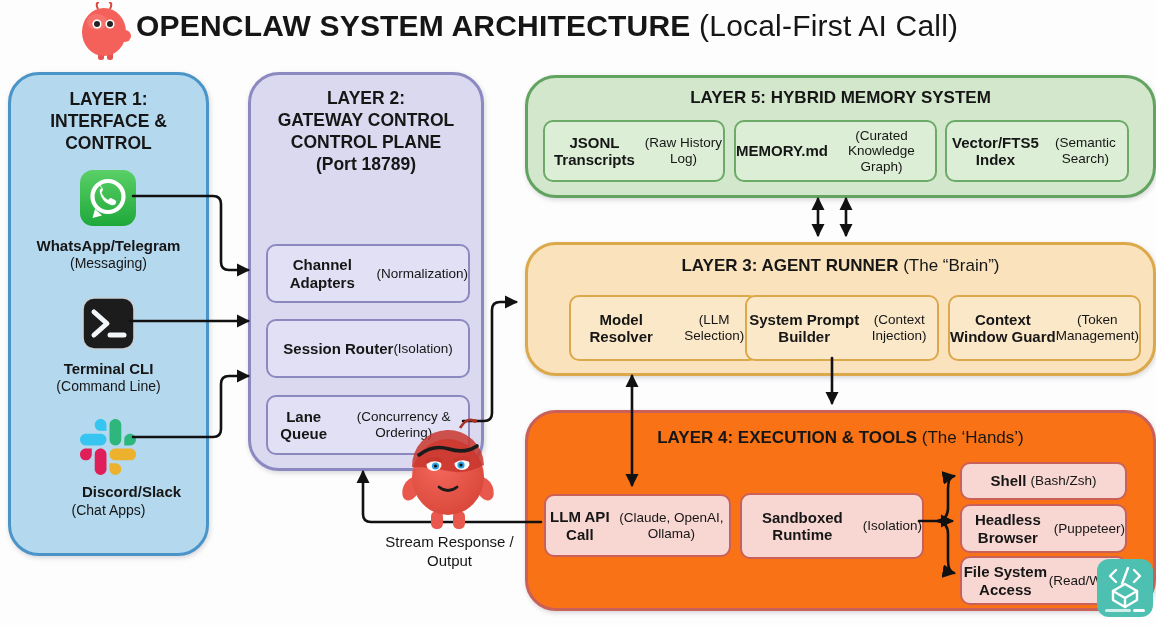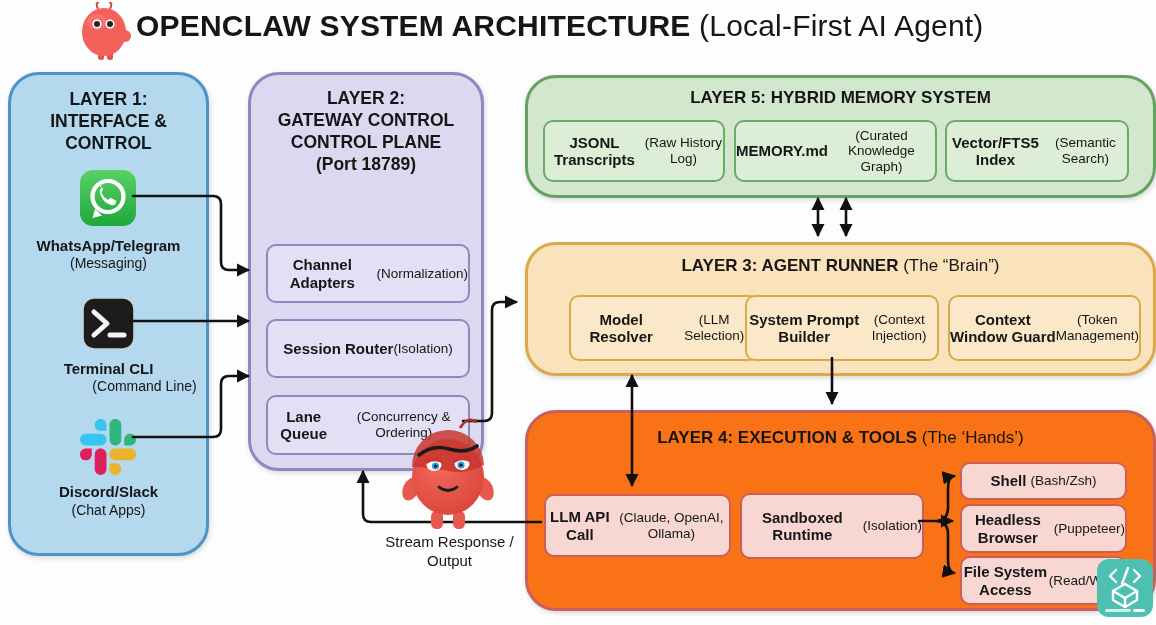--- a/index.html
+++ b/index.html
@@ -55,21 +55,21 @@
     <rect x="29" y="49" width="6" height="9" rx="2.5" fill="#e2554f"></rect>
     <ellipse cx="26" cy="30" rx="22" ry="24" fill="#f4605a"></ellipse>
     <ellipse cx="19" cy="20" rx="10" ry="8" fill="#f8837d" opacity=".55"></ellipse>
     <circle cx="47" cy="34" r="6" fill="#f4605a"></circle>
     <circle cx="19" cy="22" r="4.6" fill="#fff"></circle>
     <circle cx="19" cy="22" r="3" fill="#232323"></circle>
     <circle cx="32" cy="22" r="4.6" fill="#fff"></circle>
     <circle cx="32" cy="22" r="3" fill="#232323"></circle>
   </svg>
   <div class="app-title">
-    <span class="main">OPENCLAW SYSTEM ARCHITECTURE</span><span class="suffix"> (Local-First AI Agent)</span>
+    <span class="main">OPENCLAW SYSTEM ARCHITECTURE</span><span class="suffix"> (Local-First AI Call)</span>
   </div>
 
   <div class="panel p-l1">
     <div class="tlines" style="position:absolute;top:13px;width:100%;">
       <div>LAYER 1:</div>
       <div>INTERFACE &amp;</div>
       <div>CONTROL</div>
     </div>
 
     <svg class="l1-icon" style="left:68px;top:94px;" width="58" height="58" viewBox="0 0 58 58">
@@ -86,29 +86,29 @@
     </svg>
     <div class="l1-label" style="top:162px;">WhatsApp/Telegram</div>
     <div class="l1-sub" style="top:180px;">(Messaging)</div>
 
     <svg class="l1-icon" style="left:71px;top:222px;" width="53" height="53" viewBox="0 0 53 53">
       <rect x="1" y="1" width="51" height="51" rx="11" fill="#1c1c1c" stroke="#c9d2d8" stroke-width="1.6"></rect>
       <path d="M12 15 L25 26.5 L12 38" fill="none" stroke="#f2f6f8" stroke-width="5" stroke-linecap="round" stroke-linejoin="round"></path>
       <line x1="28" y1="38" x2="42" y2="38" stroke="#f2f6f8" stroke-width="5" stroke-linecap="round"></line>
     </svg>
     <div class="l1-label" style="top:285px;">Terminal CLI</div>
-    <div class="l1-sub" style="top:303px;margin-left:36px;">(Command Line)</div>
+    <div class="l1-sub" style="top:303px;">(Command Line)</div>
 
     <svg class="l1-icon" style="left:69px;top:344px;" width="56" height="56" viewBox="0 0 122.8 122.8">
       <path d="M25.8 77.6c0 7.1-5.8 12.9-12.9 12.9S0 84.7 0 77.6s5.8-12.9 12.9-12.9h12.9v12.9zM32.3 77.6c0-7.1 5.8-12.9 12.9-12.9s12.9 5.8 12.9 12.9v32.3c0 7.1-5.8 12.9-12.9 12.9s-12.9-5.8-12.9-12.9V77.6z" fill="#e01e5a"></path>
       <path d="M45.2 25.8c-7.1 0-12.9-5.8-12.9-12.9S38.1 0 45.2 0s12.9 5.8 12.9 12.9v12.9H45.2zM45.2 32.3c7.1 0 12.9 5.8 12.9 12.9s-5.8 12.9-12.9 12.9H12.9C5.8 58.1 0 52.3 0 45.2s5.8-12.9 12.9-12.9h32.3z" fill="#36c5f0"></path>
       <path d="M97 45.2c0-7.1 5.8-12.9 12.9-12.9s12.9 5.8 12.9 12.9-5.8 12.9-12.9 12.9H97V45.2zM90.5 45.2c0 7.1-5.8 12.9-12.9 12.9s-12.9-5.8-12.9-12.9V12.9C64.7 5.8 70.5 0 77.6 0s12.9 5.8 12.9 12.9v32.3z" fill="#2eb67d"></path>
       <path d="M77.6 97c7.1 0 12.9 5.8 12.9 12.9s-5.8 12.9-12.9 12.9-12.9-5.8-12.9-12.9V97h12.9zM77.6 90.5c-7.1 0-12.9-5.8-12.9-12.9s5.8-12.9 12.9-12.9h32.3c7.1 0 12.9 5.8 12.9 12.9s-5.8 12.9-12.9 12.9H77.6z" fill="#ecb22e"></path>
     </svg>
-    <div class="l1-label" style="top:408px;">Discord/Slack</div>
+    <div class="l1-label" style="top:408px;padding-left:23px;">Discord/Slack</div>
     <div class="l1-sub" style="top:427px;">(Chat Apps)</div>
   </div>
 
   <div class="panel p-l2">
     <div class="tlines" style="position:absolute;top:12px;width:100%;">
       <div>LAYER 2:</div>
       <div>GATEWAY CONTROL</div>
       <div>CONTROL PLANE</div>
       <div>(Port 18789)</div>
     </div>

